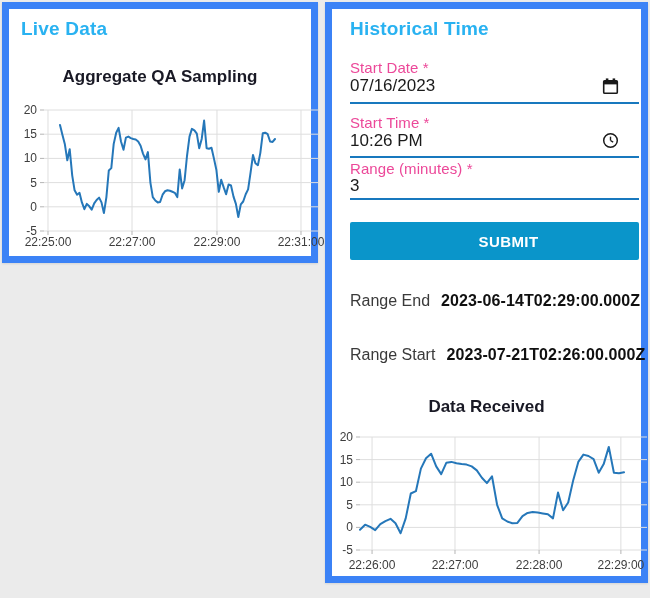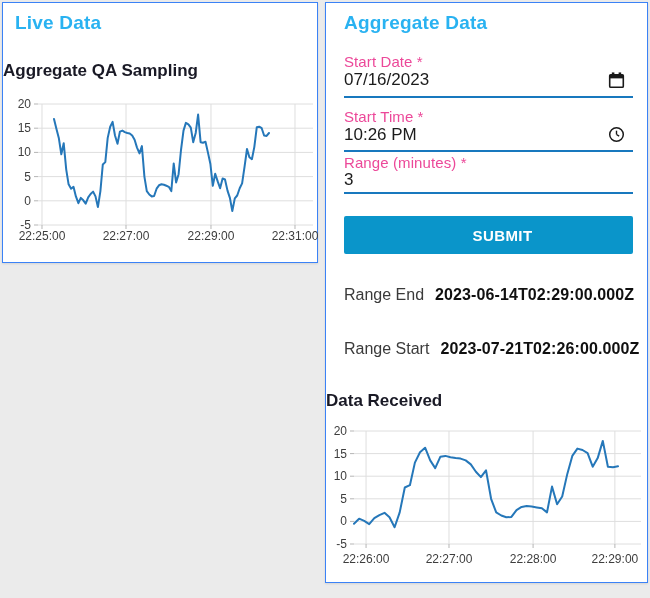--- a/index.html
+++ b/index.html
@@ -10,33 +10,33 @@
     --page-bg:#ebebeb;
   }
   *{box-sizing:border-box;margin:0;padding:0}
   html,body{width:650px;height:598px}
   body{
     background:var(--page-bg);
     font-family:"Liberation Sans","DejaVu Sans",sans-serif;
     position:relative;overflow:hidden;
   }
   .card{
-    position:absolute;background:#fff;border:1px solid #3b82f6;
+    position:absolute;background:#fff;border:7px solid #3b82f6;
     box-shadow:0 1px 2px rgba(0,0,0,.10);
   }
   #left-card{left:2px;top:2px;width:316px;height:261px}
   #right-card{left:325px;top:2px;width:323px;height:581px}
   .panel-title{
     position:absolute;font-size:19px;font-weight:bold;color:var(--accent);
     letter-spacing:.2px;
   }
   #left-card .panel-title{left:12px;top:9px}
   #right-card .panel-title{left:18px;top:9px}
   .chart-title{
-    position:absolute;left:0;width:100%;
+    position:absolute;left:0;width:100%;text-align:center;
     font-size:17px;font-weight:bold;color:#191925;
   }
   #live-chart-title{top:58px}
   #hist-chart-title{top:388px}
   .chart-svg{position:absolute;left:0}
   #live-chart-svg{top:85px;width:316px;height:160px}
   #hist-chart-svg{top:414px;width:323px;height:158px}
   .grid{stroke:#dedede;stroke-width:1}
   .tick{stroke:#b5b5b5;stroke-width:1}
   .ylab,.xlab{font-size:12px;fill:#3d3d3d}
@@ -104,21 +104,21 @@
       <line x1="207.975" y1="137" x2="207.975" y2="141" class="tick"></line>
       <text x="207.975" y="152" class="xlab" text-anchor="middle">22:29:00</text>
       <line x1="291.9875" y1="16" x2="291.9875" y2="137" class="grid"></line>
       <line x1="291.9875" y1="137" x2="291.9875" y2="141" class="tick"></line>
       <text x="291.9875" y="152" class="xlab" text-anchor="middle">22:31:00</text>
       <polyline points="51.0,31.0 53.4,40.7 55.8,49.9 58.3,66.3 60.7,55.2 63.2,81.3 65.6,96.3 68.1,100.7 70.5,98.8 72.9,108.4 75.4,115.2 77.8,109.9 80.3,112.3 82.7,115.7 85.2,109.4 87.6,106.0 90.1,103.6 92.5,108.4 94.9,119.1 97.4,103.1 99.8,76.5 102.3,74.1 104.7,49.9 107.2,38.7 109.6,33.9 112.0,47.5 114.5,55.7 116.9,43.6 119.4,42.6 121.8,44.1 124.3,45.0 126.7,45.5 129.2,47.5 131.6,51.8 134.0,59.6 136.5,65.4 138.9,58.1 141.4,88.6 143.8,103.1 146.3,106.5 148.7,108.4 151.1,108.0 153.6,100.7 156.0,97.3 158.5,96.3 160.9,96.8 163.4,97.8 165.8,98.8 168.3,103.1 170.7,75.5 173.1,94.4 175.6,86.2 178.0,62.0 180.5,42.6 182.9,34.9 185.4,36.3 187.8,39.7 190.2,54.2 192.7,45.0 195.1,26.6 197.6,54.2 200.0,54.7 202.5,53.8 204.9,64.4 207.4,76.0 209.8,97.8 212.2,85.7 214.7,93.4 217.1,100.2 219.6,90.5 222.0,91.5 224.5,102.6 226.9,109.9 229.3,123.0 231.8,110.4 234.2,107.5 236.7,100.2 239.1,95.4 241.6,78.4 244.0,61.0 246.4,69.2 248.9,71.2 251.3,59.1 253.8,39.2 256.2,38.7 258.7,40.2 261.1,47.5 263.6,47.9 266.0,45.0" fill="none" stroke="#2577b9" stroke-width="2" stroke-linejoin="round" stroke-linecap="round"></polyline>
     </svg>
 </div>
 
 <div class="card" id="right-card">
-  <div class="panel-title">Aggregate Data</div>
+  <div class="panel-title">Historical Time</div>
 
   <div class="field-label" id="start-date-label">Start Date *</div>
   <div class="field-value" id="start-date-value">07/16/2023</div>
   <div class="field-icon" id="start-date-icon">
     <svg width="17" height="17" viewBox="0 0 16 16">
       <rect x="1.6" y="2.6" width="12.8" height="11.8" rx="1" fill="none" stroke="#1a1a1a" stroke-width="1.5"></rect>
       <rect x="1.6" y="2.6" width="12.8" height="3.4" fill="#1a1a1a"></rect>
       <rect x="3.6" y="0.4" width="2.4" height="3.2" fill="#1a1a1a"></rect>
       <rect x="10.0" y="0.4" width="2.4" height="3.2" fill="#1a1a1a"></rect>
     </svg>

